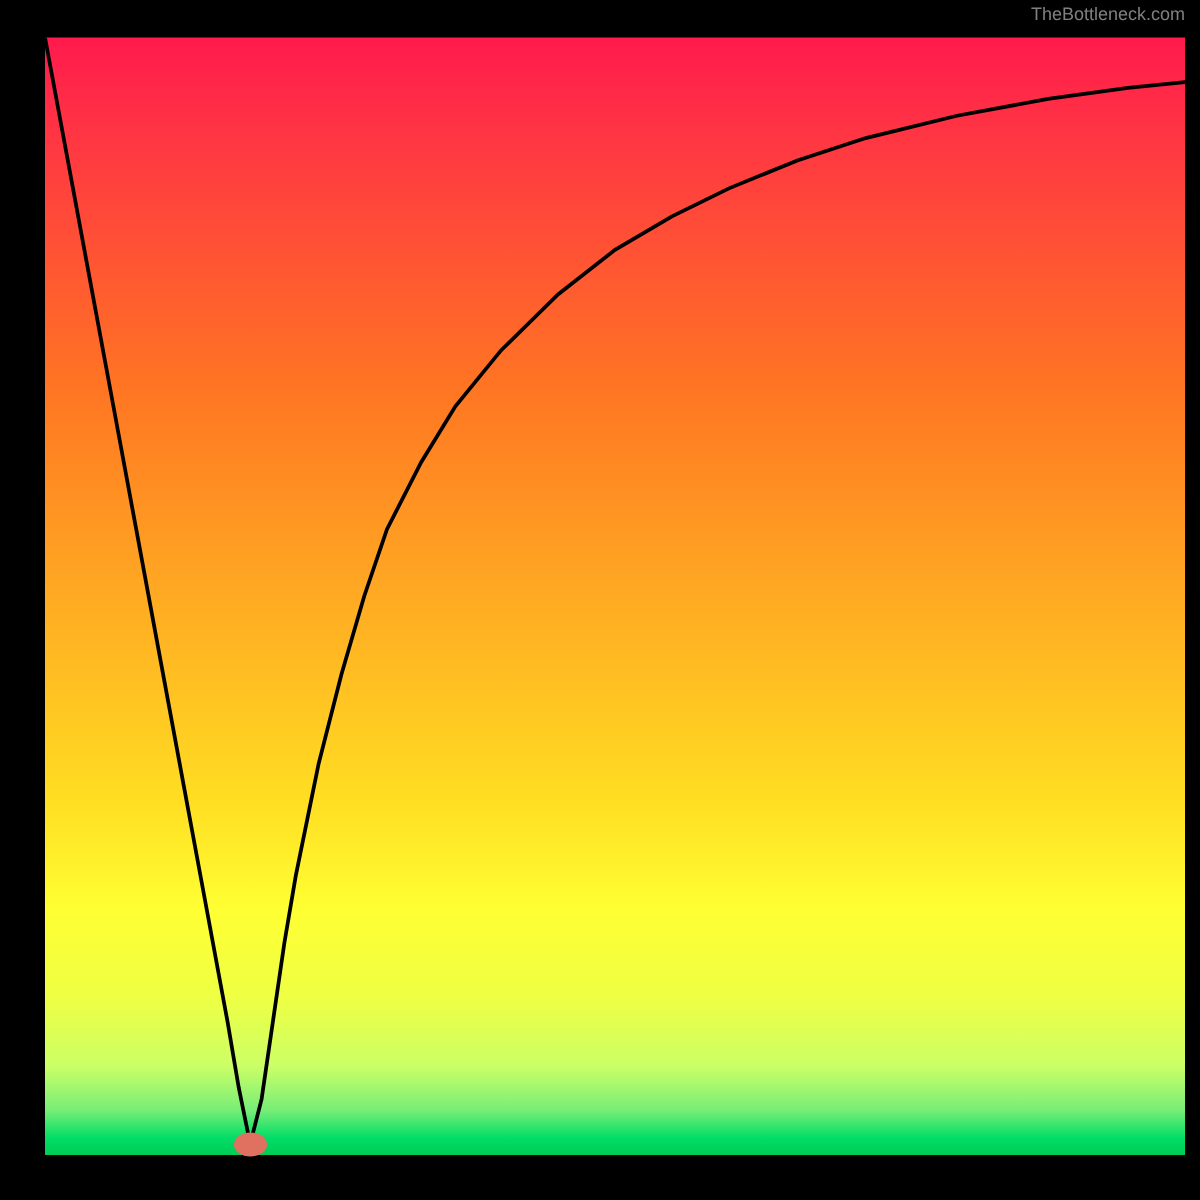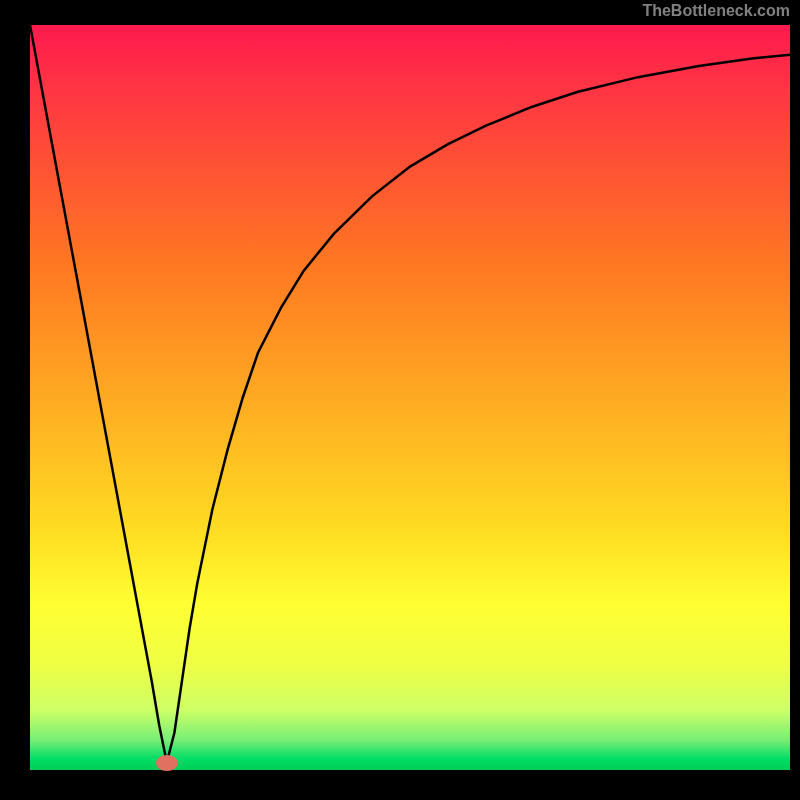--- a/index.html
+++ b/index.html
@@ -8,22 +8,22 @@
     position: relative;
     width: 800px;
     height: 800px;
     background: #000;
   }
   .watermark {
     position: absolute;
     top: 2px;
     right: 10px;
     font-family: Arial, Helvetica, sans-serif;
-    font-size: 16px;
-    font-weight: bold;
+    font-size: 12px;
+    font-weight: normal;
     color: #808080;
     z-index: 10;
   }
   .plot-area {
     position: absolute;
     left: 30px;
     top: 25px;
     width: 760px;
     height: 745px;
     background: linear-gradient(to bottom,

